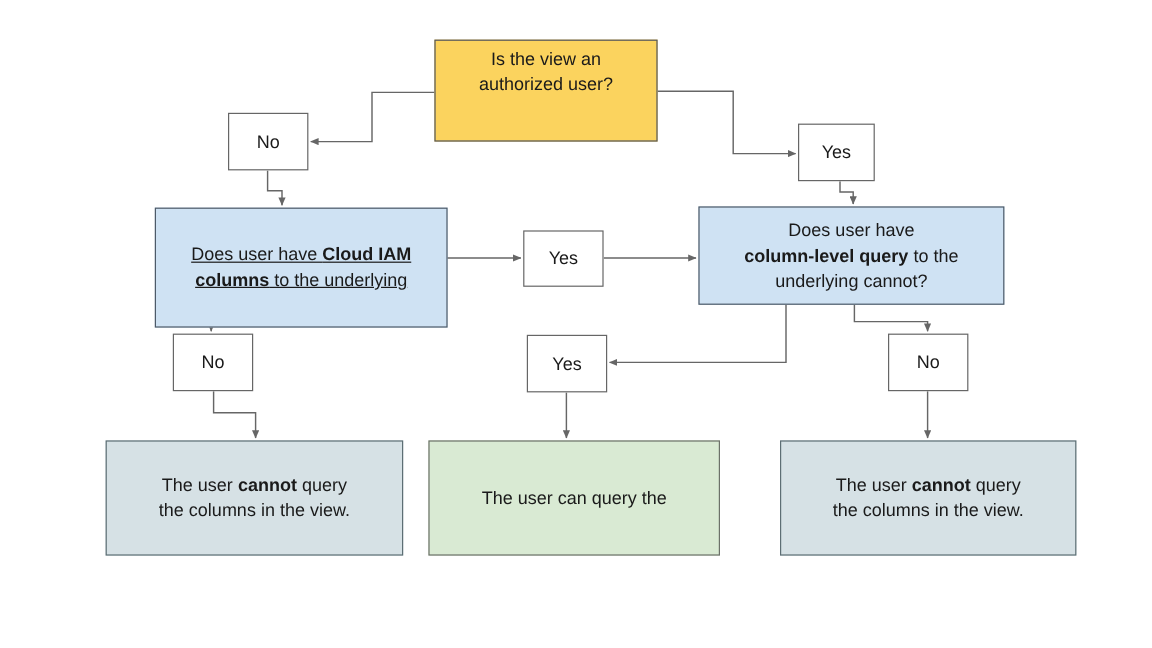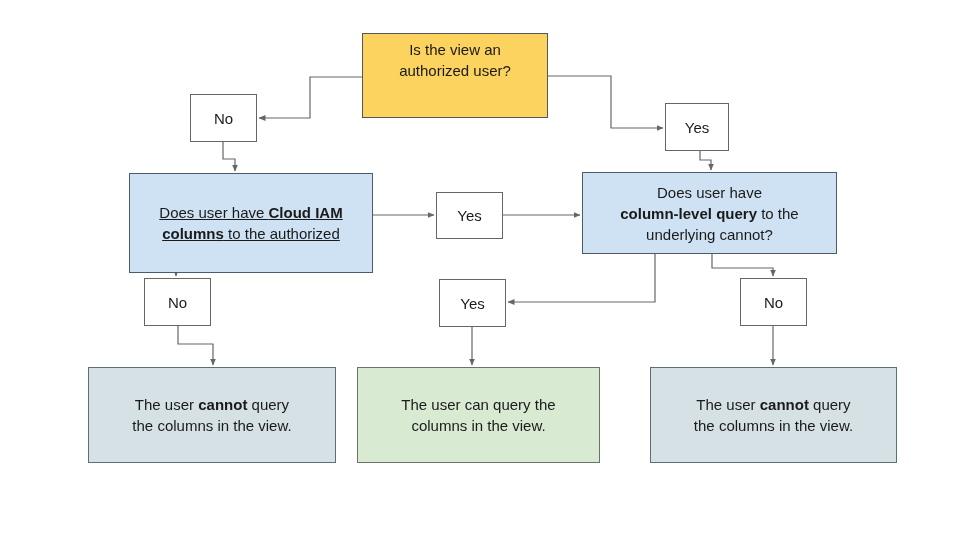--- a/index.html
+++ b/index.html
@@ -88,21 +88,21 @@
   </div>
 
   <div class="node small-box" style="left:190px; top:94px; width:67px; height:48px;">
     <span class="txt">No</span>
   </div>
   <div class="node small-box" style="left:665px; top:103px; width:64px; height:48px;">
     <span class="txt">Yes</span>
   </div>
 
   <div class="node question" style="left:129px; top:173px; width:244px; height:100px;text-decoration:underline;">
-    <span class="txt"><span>Does user have </span><b>Cloud IAM</b><br><b>columns</b><span> to the authorized</span><br></span>
+    <span class="txt"><span>Does user have </span><b>Cloud IAM</b><br><b>columns</b><span> to the underlying</span><br></span>
   </div>
 
   <div class="node small-box" style="left:436px; top:192px; width:67px; height:47px;">
     <span class="txt">Yes</span>
   </div>
 
   <div class="node question" style="left:582px; top:172px; width:255px; height:82px;">
     <span class="txt"><span>Does user have</span><br><b>column-level query</b><span> to the</span><br><span>underlying cannot?</span></span>
   </div>
 
@@ -114,20 +114,20 @@
   </div>
   <div class="node small-box" style="left:740px; top:278px; width:67px; height:48px;">
     <span class="txt">No</span>
   </div>
 
   <div class="node result-neutral" style="left:88px; top:367px; width:248px; height:96px;">
     <span class="txt"><span>The user </span><b>cannot</b><span> query</span><br><span>the columns in the view.</span></span>
   </div>
 
   <div class="node result-positive" style="left:357px; top:367px; width:243px; height:96px;">
-    <span class="txt"><span>The user can query the</span><br><span>columns in the view.</span></span>
+    <span class="txt"><span>The user can query the</span><br></span>
   </div>
 
   <div class="node result-neutral" style="left:650px; top:367px; width:247px; height:96px;">
     <span class="txt"><span>The user </span><b>cannot</b><span> query</span><br><span>the columns in the view.</span></span>
   </div>
 
 </div>
 
 </body></html>

